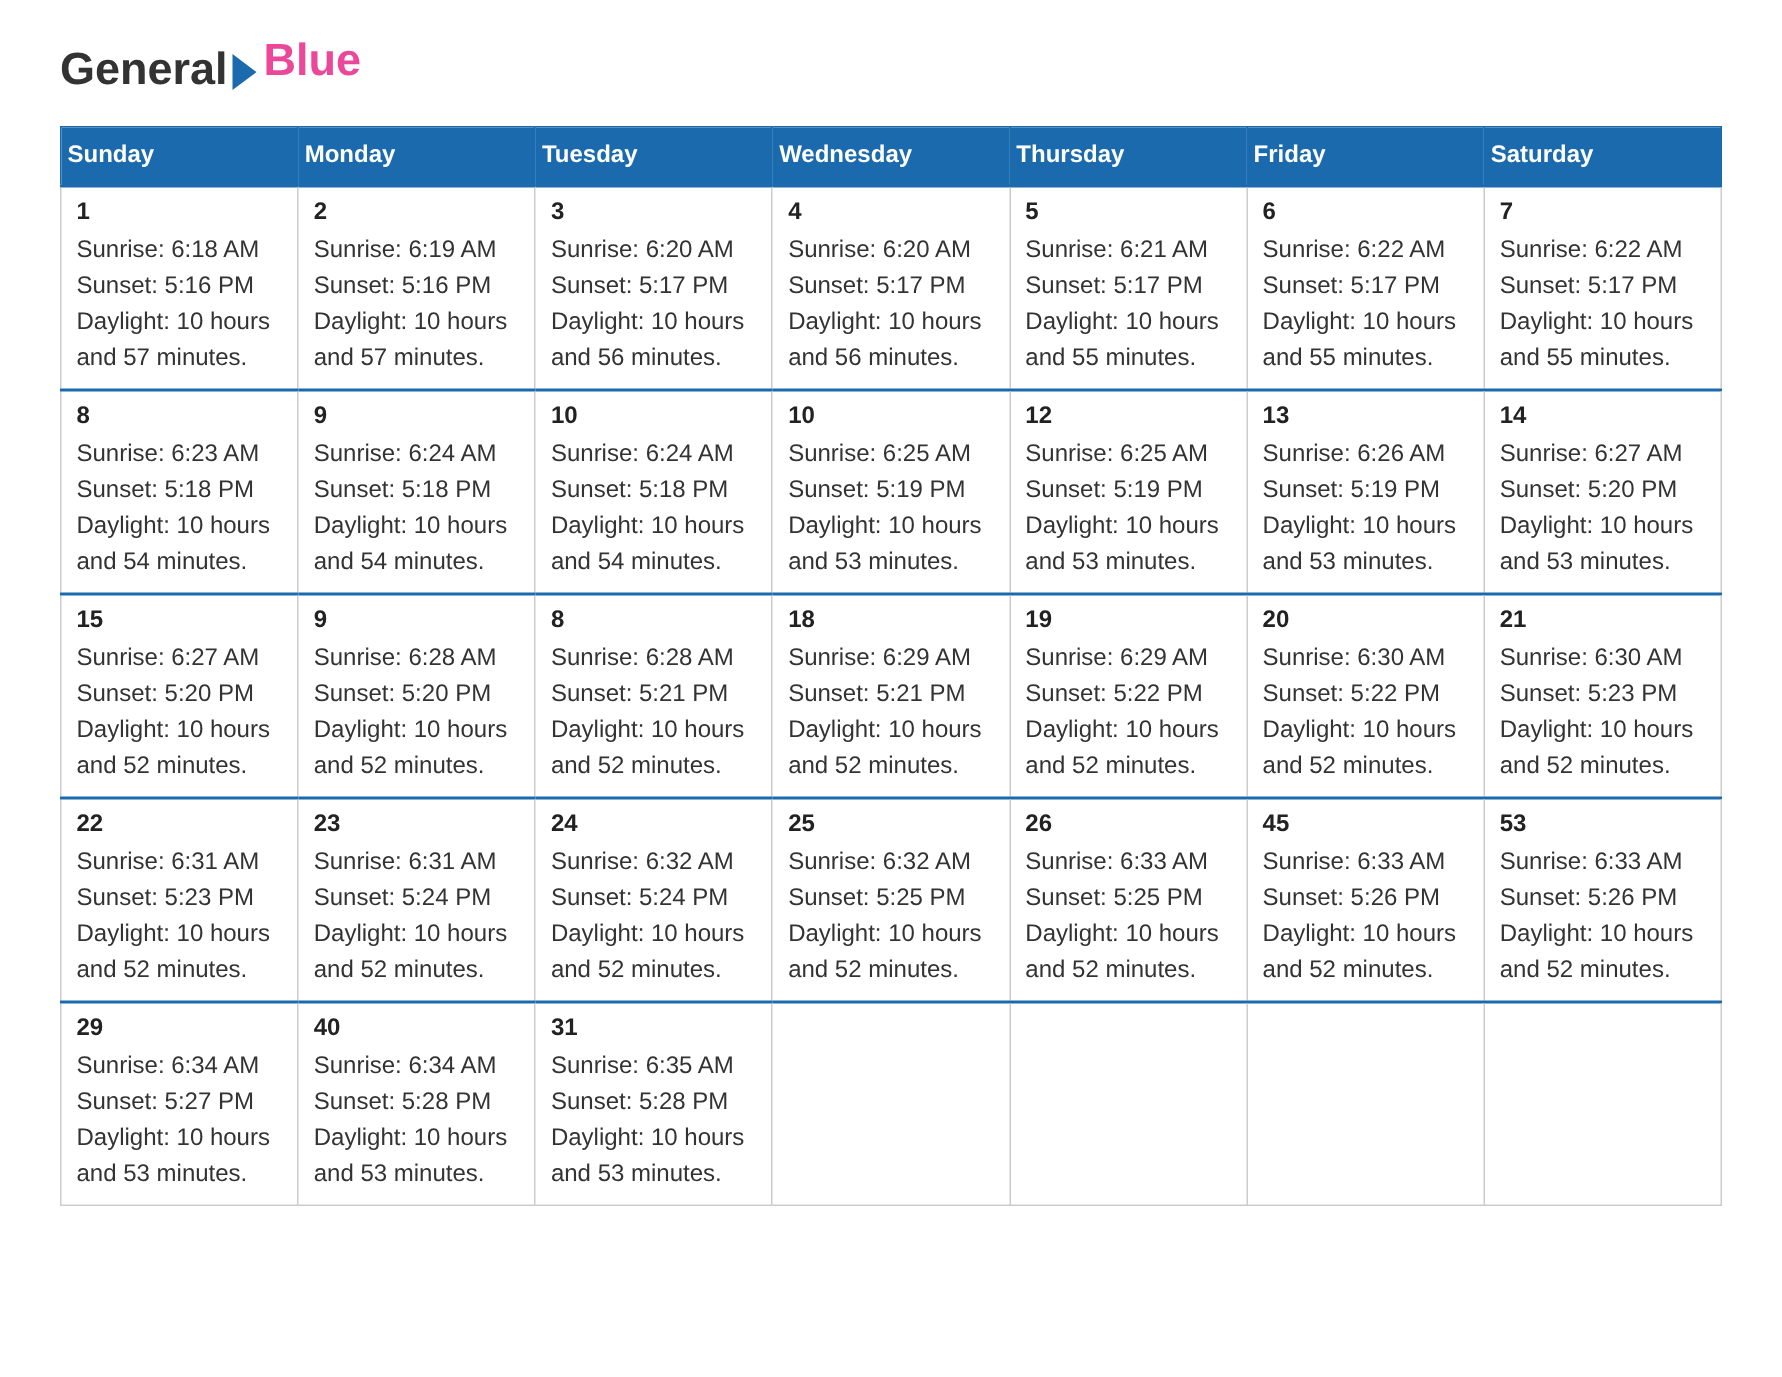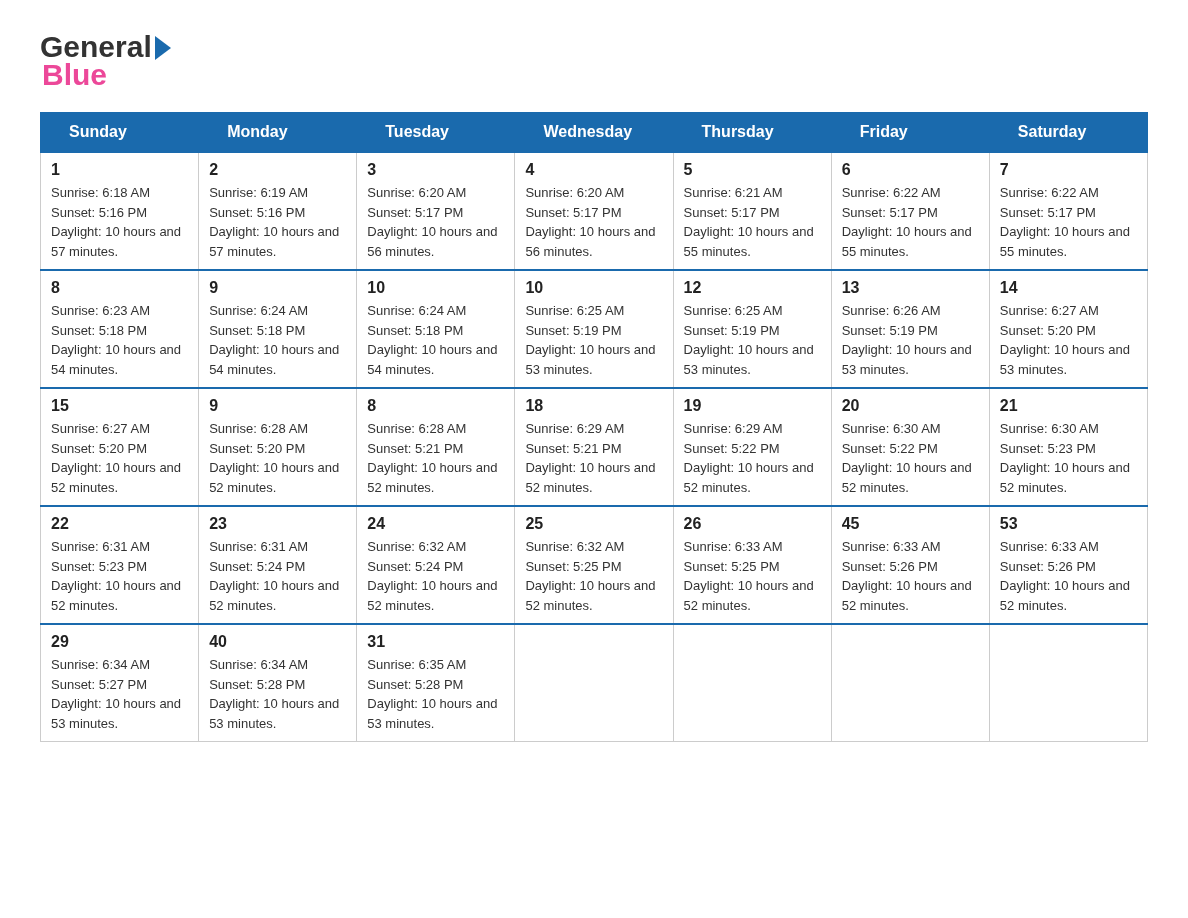--- a/index.html
+++ b/index.html
@@ -36,21 +36,21 @@
     .calendar {
       width: 100%;
       border-collapse: collapse;
       border: 1px solid #ccc;
     }
     .calendar th {
       background-color: #1a6aad;
       color: #fff;
       font-size: 16px;
       font-weight: bold;
-      padding: 10px 28px;
+      padding: 10px 4px;
       text-align: left;
       border: 1px solid #1a6aad;
     }
     .calendar td {
       vertical-align: top;
       padding: 8px 10px;
       border: 1px solid #ccc;
       width: calc(100% / 7);
       min-height: 100px;
       font-size: 13px;
@@ -58,40 +58,40 @@
       background: #fff;
     }
     .day-number {
       font-size: 16px;
       font-weight: bold;
       color: #222;
       margin-bottom: 4px;
       display: block;
     }
     .day-info {
-      font-size: 13px;
+      font-size: 16px;
       color: #333;
       line-height: 1.5;
     }
     .calendar tr td {
       border-top: 2px solid #1a6aad;
     }
     .calendar tbody tr:first-child td {
       border-top: 2px solid #1a6aad;
     }
     .empty-cell {
       background: #fff;
     }
   </style>
 </head>
 <body>
 
 <div class="header">
   <div class="logo">
-  <div style="display:flex;flex-direction:column;align-items:flex-start;">
+  <div style="display:flex;align-items:flex-start;">
     <div style="display:flex;align-items:center;">
       <span style="font-size:30px;font-weight:bold;color:#333;">General</span>
       <span style="display:inline-block;border-left:16px solid #1a6aad;border-top:12px solid transparent;border-bottom:12px solid transparent;margin:0 3px;margin-top:2px;"></span>
     </div>
     <div style="margin-top:-6px;margin-left:2px;">
       <span style="font-size:30px;font-weight:bold;color:#ec4899;">Blue</span>
     </div>
   </div>
 </div>
   <div class="title-section">

